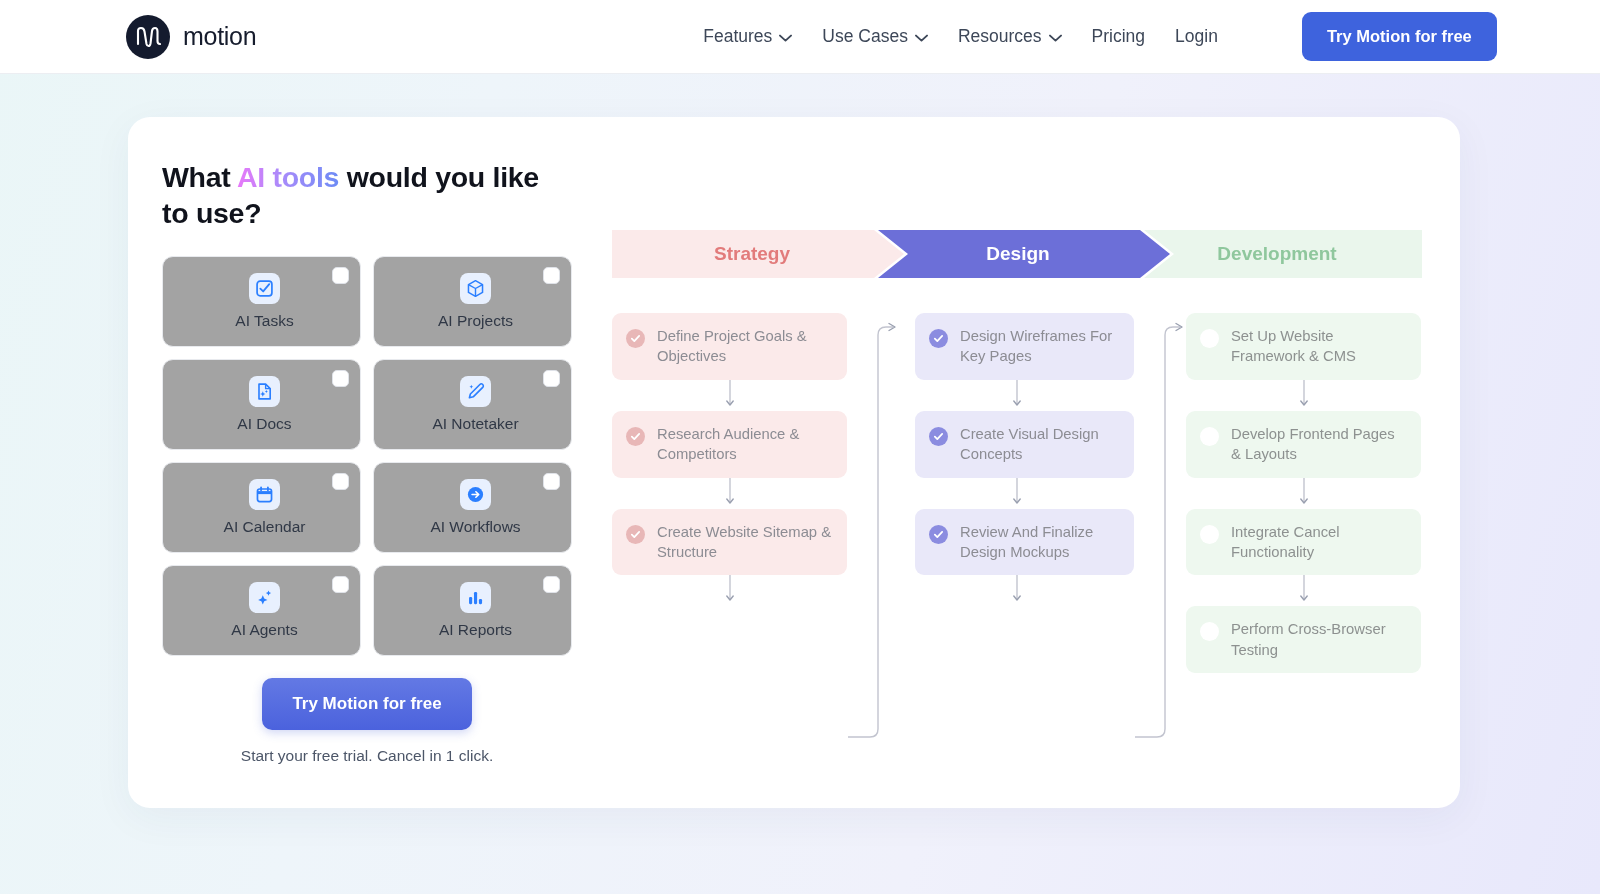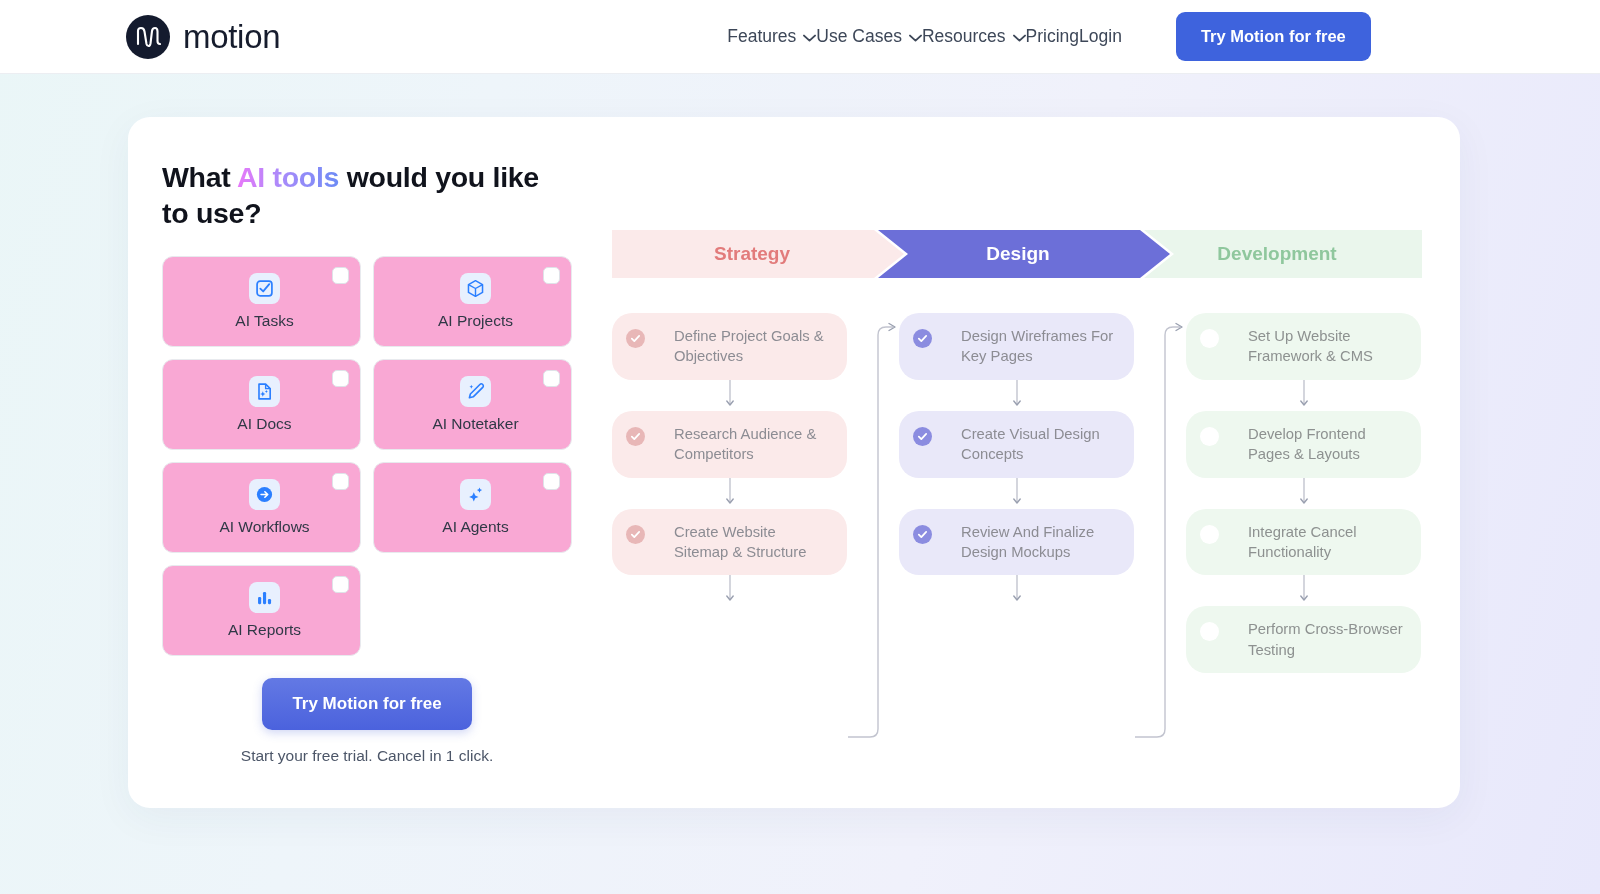--- a/index.html
+++ b/index.html
@@ -26,26 +26,26 @@
   .brand {
     display: flex; align-items: center; gap: 13px;
     margin-left: 126px;
   }
   .brand-mark {
     width: 44px; height: 44px; border-radius: 50%;
     background: #141b2e;
     display: flex; align-items: center; justify-content: center;
   }
   .brand-name {
-    font-size: 33px; font-weight: 500; color: #161c2d;
+    font-size: 25px; font-weight: 500; color: #161c2d;
     letter-spacing: -0.3px;
   }
 
   .nav-links {
-    display: flex; align-items: center; 
+    display: flex; align-items: center; gap: 30px;
     margin-left: 447px;
     justify-content: center;
   }
   .nav-link {
     display: flex; align-items: center; gap: 7px;
     font-size: 17.5px; color: #3d4758; cursor: pointer;
     white-space: nowrap;
   }
   .caret { display: block; }
   .nav-cta {
@@ -88,21 +88,21 @@
     margin-top: 25px;
     display: grid;
     grid-template-columns: 199px 199px;
     gap: 12px 12px;
   }
   .tool-card {
     position: relative;
     height: 91px;
     border: 1px solid #e8eaee;
     border-radius: 11px;
-    background: #f9a8d4;
+    background: #a3a3a3;
     display: flex; flex-direction: column;
     align-items: center; justify-content: center;
     gap: 8px; cursor: pointer; padding-left: 6px;
   }
   .tool-check {
     position: absolute; top: 10px; right: 11px;
     width: 17px; height: 17px;
     border: 1.6px solid #dfe2e8;
     border-radius: 5px; background: #fff;
     cursor: pointer;
@@ -157,35 +157,35 @@
 
   .columns {
     position: absolute; top: 95px; left: 0;
     width: 810px;
     display: flex; gap: 52px;
   }
   .col { width: 235px; display: flex; flex-direction: column; }
 
   .task {
     position: relative;
-    border-radius: 20px;
-    padding: 13px 13px 13px 62px;
+    border-radius: 9px;
+    padding: 13px 13px 13px 45px;
     min-height: 59px;
     display: flex; align-items: center;
     font-size: 14.8px; line-height: 1.38;
     cursor: pointer;
   }
   .task .bullet {
     position: absolute; left: 14px; top: 16px;
     width: 19px; height: 19px; border-radius: 50%;
     display: flex; align-items: center; justify-content: center;
   }
   .task-strategy { background: #fbeaea; color: #8c8c93; }
   .task-strategy .bullet { background: #e8b7b7; }
-  .task-design { background: #e9e8f9; color: #8c8c93; }
+  .task-design { background: #e9e8f9; color: #8c8c93; margin-left: 16px; }
   .task-design .bullet { background: #8b8ce0; }
   .task-development { background: #eef8ef; color: #8d9190; }
   .task-development .bullet { background: #ffffff; }
   .task-active {
     background: #d6d4f2; color: #1c2230; font-weight: 400;
   }
   .task-active .bullet { background: #ffffff; }
 
   .vconn { height: 31px; position: relative; }
   .vconn svg { position: absolute; left: 50%; transform: translateX(-50%); top: 0; }
@@ -294,20 +294,31 @@
         <span class="tool-check"></span>
         <span class="tool-icon-box">
           <svg width="19" height="19" viewBox="0 0 20 20" fill="none">
             <path d="M14.6 2.6 a2.1 2.1 0 0 1 3 3 L7.6 15.6 L3.6 16.6 L4.6 12.6 Z" stroke="#2b7fff" stroke-width="1.7" stroke-linejoin="round"></path>
             <path d="M5.6 3 l0.6 1.4 1.4 0.6 -1.4 0.6 -0.6 1.4 -0.6 -1.4 -1.4 -0.6 1.4 -0.6 Z" fill="#2b7fff"></path>
           </svg>
         </span>
         <span class="tool-label">AI Notetaker</span>
       </div>
 
+      <div class="tool-card">
+        <span class="tool-check"></span>
+        <span class="tool-icon-box">
+          <svg width="19" height="19" viewBox="0 0 20 20" fill="none">
+            <rect x="2.6" y="4.2" width="14.8" height="13.2" rx="2.4" stroke="#2b7fff" stroke-width="1.8"></rect>
+            <path d="M2.6 8 H17.4" stroke="#2b7fff" stroke-width="3.2"></path>
+            <path d="M6.4 2.4 V5.4 M13.6 2.4 V5.4" stroke="#2b7fff" stroke-width="1.9" stroke-linecap="round"></path>
+          </svg>
+        </span>
+        <span class="tool-label">AI Calendar</span>
+      </div>
 
       <div class="tool-card">
         <span class="tool-check"></span>
         <span class="tool-icon-box">
           <svg width="19" height="19" viewBox="0 0 20 20" fill="none">
             <circle cx="10" cy="10" r="8" fill="#2b7fff"></circle>
             <path d="M6.4 10 H13.2 M10.4 7.1 L13.4 10 L10.4 12.9" stroke="#ffffff" stroke-width="1.7" stroke-linecap="round" stroke-linejoin="round" fill="none"></path>
           </svg>
         </span>
         <span class="tool-label">AI Workflows</span>

